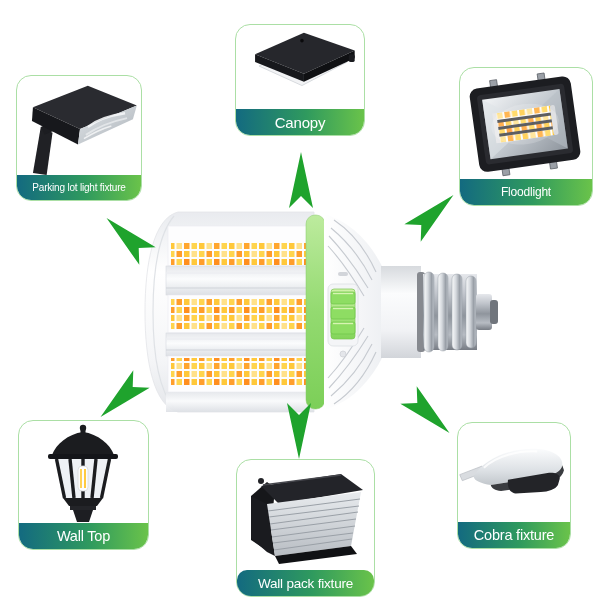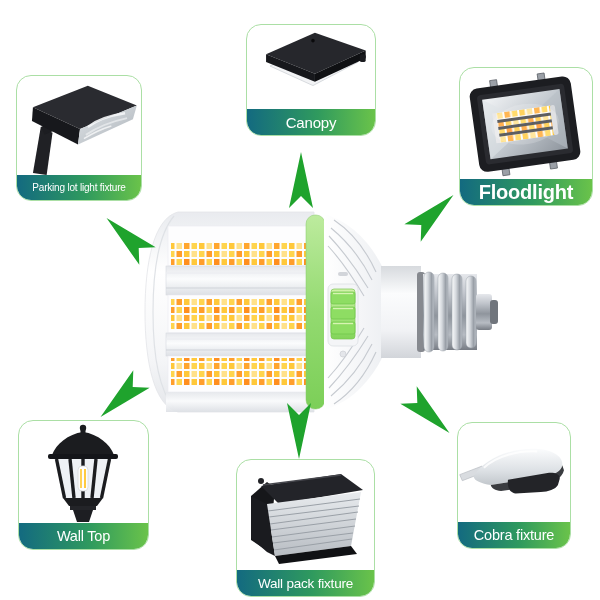--- a/index.html
+++ b/index.html
@@ -7,28 +7,28 @@
          font-family:"Liberation Sans",sans-serif;}
   .card{position:absolute;background:#fff;border:1px solid #abdfa5;border-radius:15px;
         display:flex;flex-direction:column;overflow:hidden;box-sizing:border-box;}
   .card .img{flex:1;display:flex;align-items:center;justify-content:center;}
   .card .img svg{display:block;}
   .label{display:flex;align-items:center;justify-content:center;color:#fff;
          background:linear-gradient(90deg,#136a80 0%,#2f9a5e 55%,#6ac34a 100%);
          border-radius:0 0 14px 14px;white-space:nowrap;letter-spacing:-0.2px;}
   .card-parking{left:16px;top:75px;width:126px;height:126px;}
   .card-parking .label{height:25px;font-size:10px;}
-  .card-canopy{left:246px;top:24px;width:130px;height:112px;}
+  .card-canopy{left:235px;top:24px;width:130px;height:112px;}
   .card-canopy .label{height:26px;font-size:15px;}
   .card-flood{left:459px;top:67px;width:134px;height:139px;}
-  .card-flood .label{height:27px;font-size:20px;font-weight:bold;}
+  .card-flood .label{height:27px;font-size:12px;}
   .card-post{left:18px;top:420px;width:131px;height:130px;}
   .card-post .label{height:27px;font-size:14.5px;}
   .card-wall{left:236px;top:459px;width:139px;height:138px;}
-  .card-wall .label{height:28px;font-size:13.5px;}
+  .card-wall .label{height:28px;font-size:13.5px;border-radius:10px;}
   .card-cobra{left:457px;top:422px;width:114px;height:127px;}
   .card-cobra .label{height:27px;font-size:14.5px;}
   .arrow{position:absolute;width:26px;height:58px;}
   .arrow svg{display:block;width:100%;height:100%;}
   .arrow-up{left:288px;top:151px;}
   .arrow-upleft{left:114px;top:208px;transform:rotate(-47deg);}
   .arrow-upright{left:420px;top:185px;transform:rotate(47deg);}
   .arrow-down{left:286px;top:402px;transform:rotate(180deg);}
   .arrow-downleft{left:108px;top:369px;transform:rotate(-133deg);}
   .arrow-downright{left:416px;top:385px;transform:rotate(133deg);}

